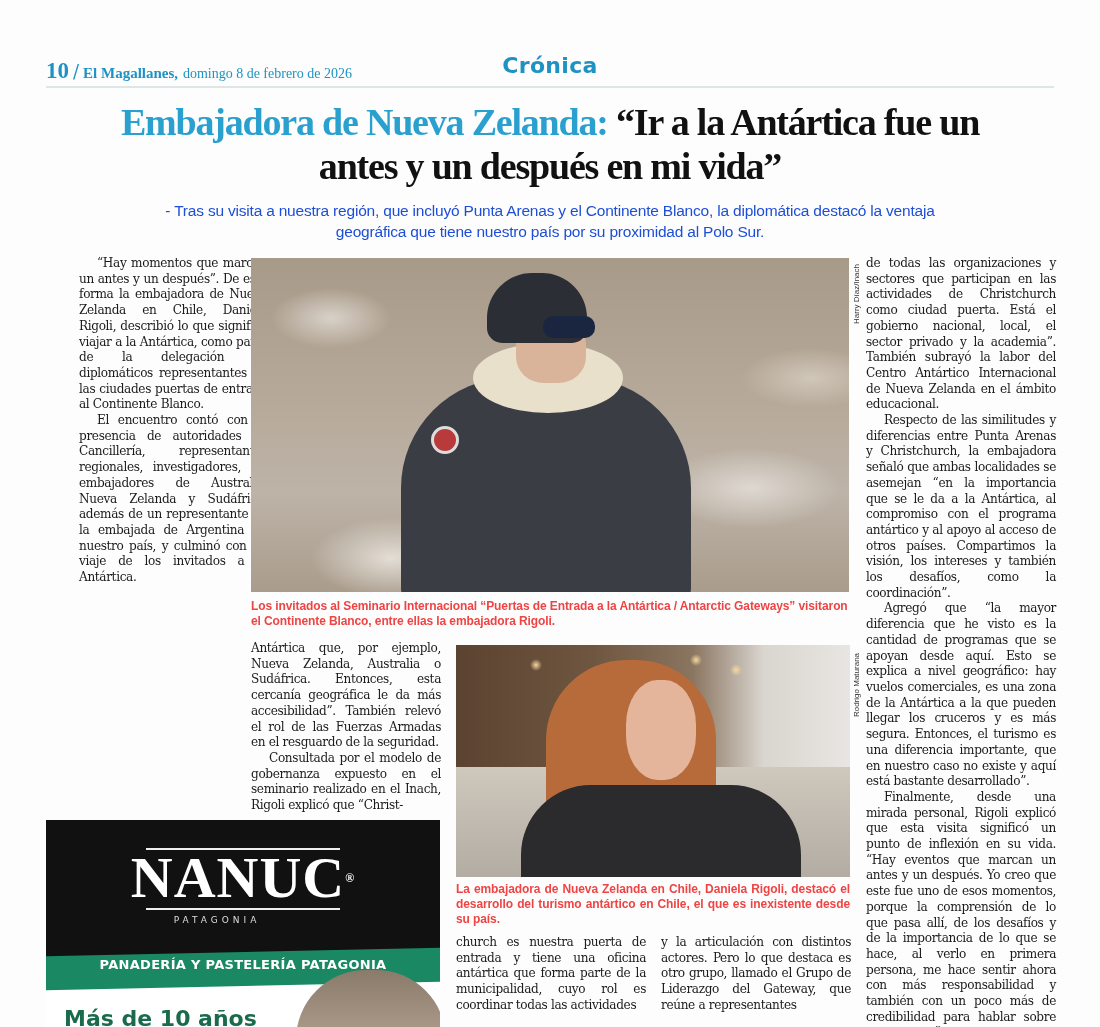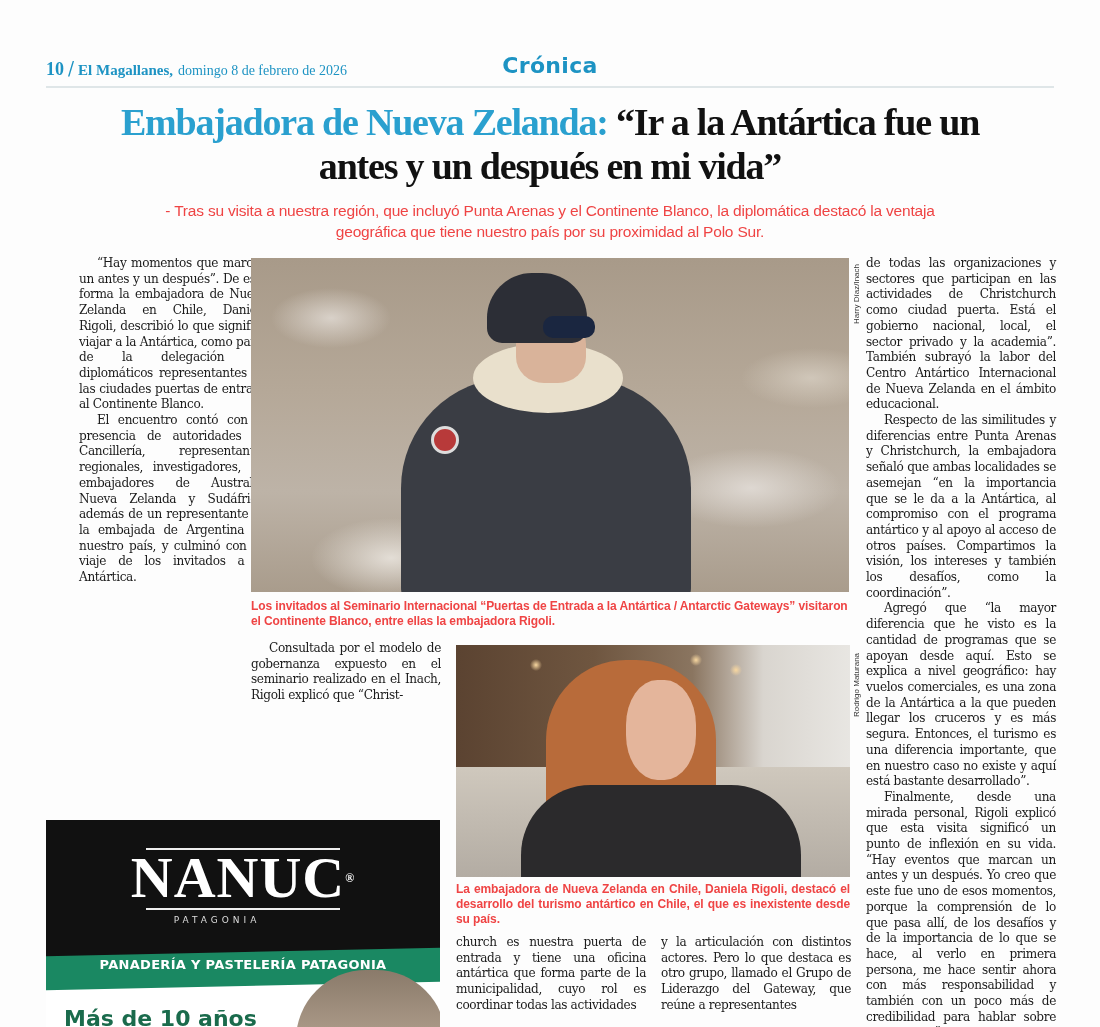--- a/index.html
+++ b/index.html
@@ -1,31 +1,31 @@
 <!DOCTYPE html>
 <html><head>
 <meta charset="utf-8">
 <style>
   html, body { margin:0; padding:0; background:#fdfdfd; }
   body { width:1100px; height:1027px; position:relative; overflow:hidden; font-family:"DejaVu Serif","Liberation Serif",serif; color:#1b1b1b; }
   .abs { position:absolute; }
 
   
   .folio { left:46px; top:58px; font-size:15px; color:#1d93c3; white-space:nowrap; }
-  .folio .num { font-weight:bold; font-size:18px; font-family:"Liberation Serif",serif; }
+  .folio .num { font-weight:bold; font-size:23px; font-family:"Liberation Serif",serif; }
   .folio .slash { font-size:18px; margin:0 4px; }
   .folio .paper { font-weight:bold; font-family:"Liberation Serif",serif; }
   .folio .date { font-family:"Liberation Serif",serif; font-size:14px; }
   .section { left:470px; top:53px; width:160px; text-align:center; font-family:"DejaVu Sans",sans-serif; font-weight:bold; font-size:22px; color:#1d93c3; letter-spacing:0.3px; }
   .rule { left:46px; top:86px; width:1008px; height:2px; background:#dfe6e8; }
 
   
   .headline { left:120px; top:100px; width:860px; text-align:center; font-family:"Liberation Serif",serif; font-weight:bold; font-size:38px; line-height:44px; letter-spacing:-1.2px; color:#111; }
   .headline .blue { color:#2aa0cf;text-align:center; }
-  .deck { left:150px; top:200px; width:800px; text-align:center; font-family:"Liberation Sans",sans-serif; font-size:15.5px; line-height:21px; color:#ef4444; letter-spacing:-0.2px; }
+  .deck { left:150px; top:200px; width:800px; text-align:center; font-family:"Liberation Sans",sans-serif; font-size:15.5px; line-height:21px; color:#1d4ed8; letter-spacing:-0.2px; }
 
   
   .col { font-family:"DejaVu Serif",serif; font-size:12.1px; line-height:15.7px; text-align:justify; color:#1b1b1b; letter-spacing:-0.35px; }
   .col p { margin:0; text-indent:18px; }
   .col p.noind { text-indent:0; }
   .col1 { left:47px; top:256px; width:188px;margin-left:32px; }
   .col2 { left:251px; top:641px; width:190px; }
   .col3 { left:866px; top:256px; width:190px; }
   .col4 { left:456px; top:935px; width:190px; }
   .col5 { left:661px; top:935px; width:190px; }
@@ -99,20 +99,21 @@
   <div class="fur"></div>
   <div class="face"></div>
   <div class="hat"></div>
   <div class="glasses"></div>
   <div class="patch"></div>
 </div>
 <div class="abs credit credit1">Harry Díaz/Inach</div>
 <div class="abs caption cap1">Los invitados al Seminario Internacional “Puertas de Entrada a la Antártica / Antarctic Gateways” visitaron el Continente Blanco, entre ellas la embajadora Rigoli.</div>
 
 <div class="abs col col2">
+  <p class="noind">Antártica que, por ejemplo, Nueva Zelanda, Australia o Sudáfrica. Entonces, esta cercanía geográfica le da más accesibilidad”. También relevó el rol de las Fuerzas Armadas en el resguardo de la seguridad.</p>
   <p>Consultada por el modelo de gobernanza expuesto en el seminario realizado en el Inach, Rigoli explicó que “Christ-</p>
 </div>
 
 <div class="abs photo2">
   <div class="lights"></div>
   <div class="chairs"></div>
   <div class="hair"></div>
   <div class="body"></div>
   <div class="face"></div>
 </div>

